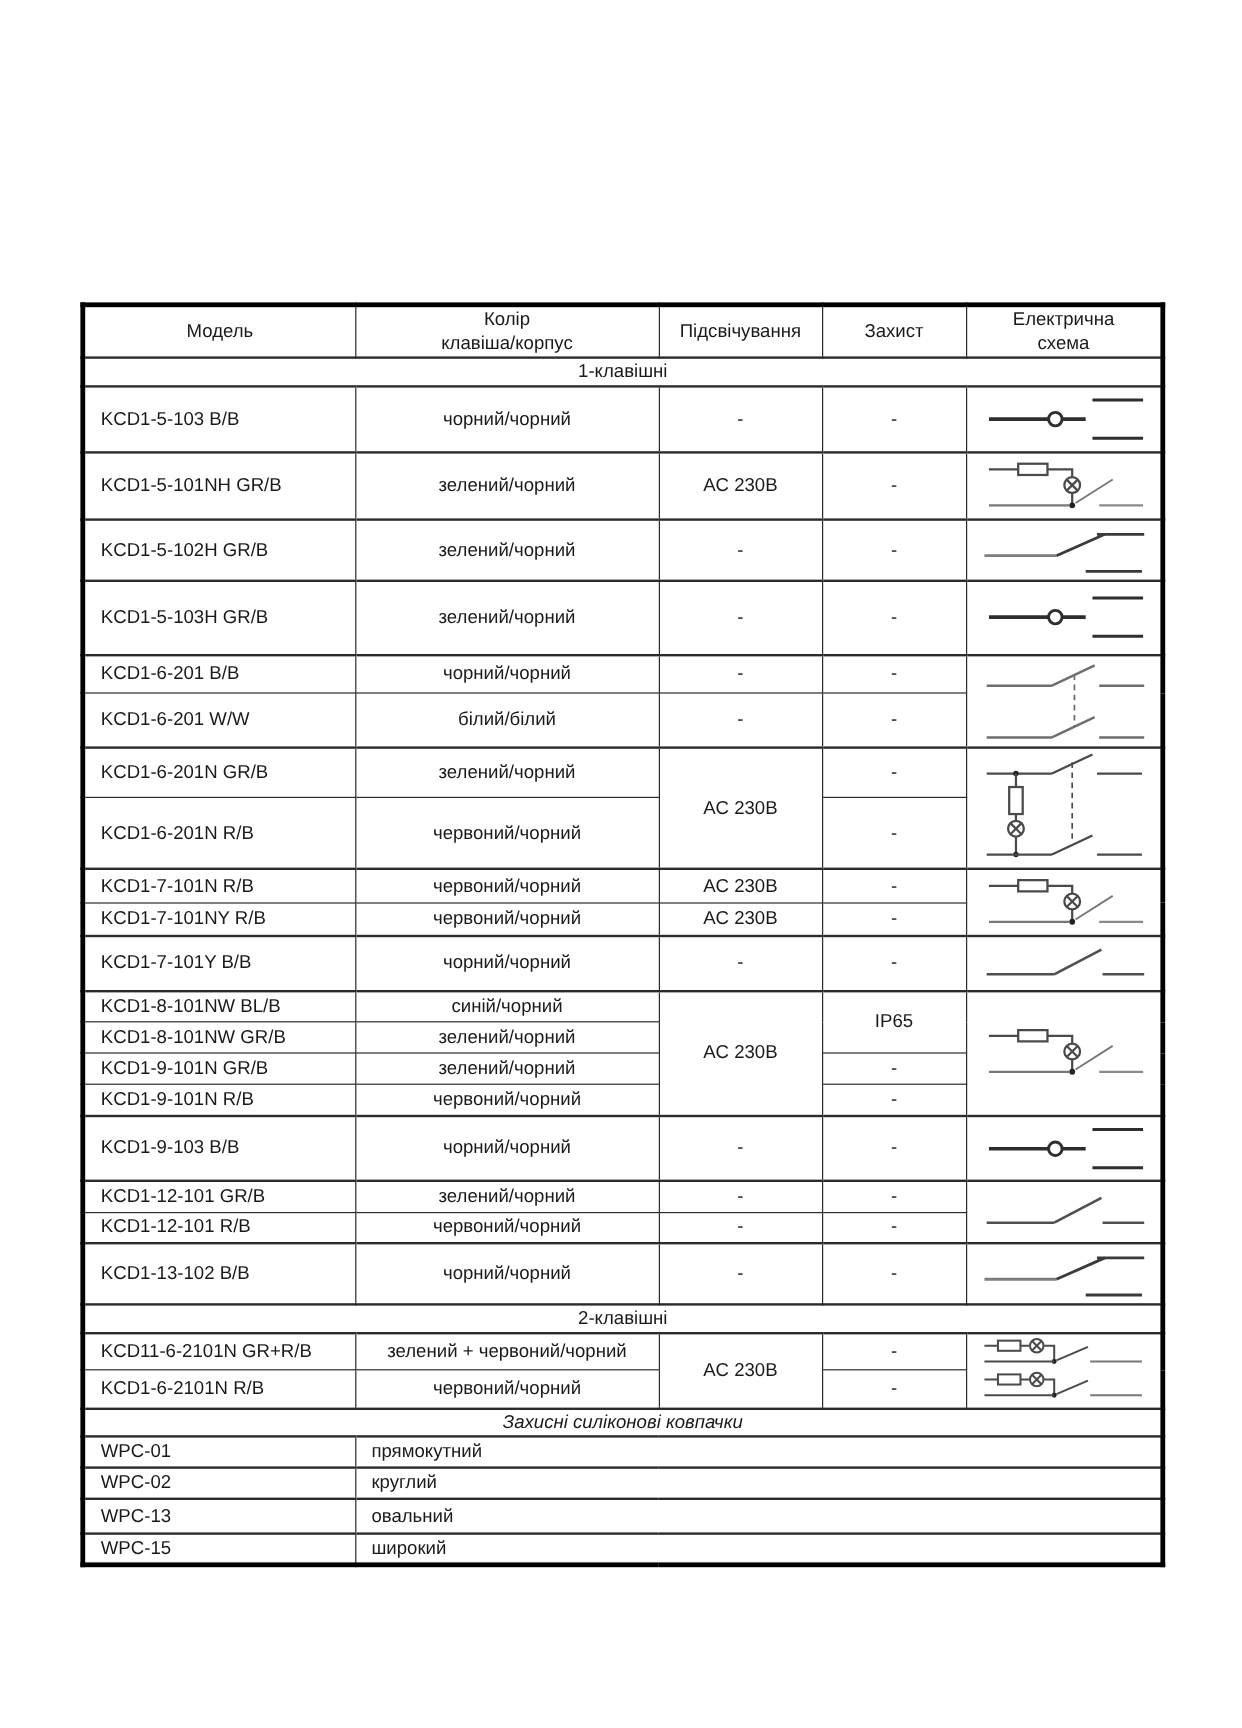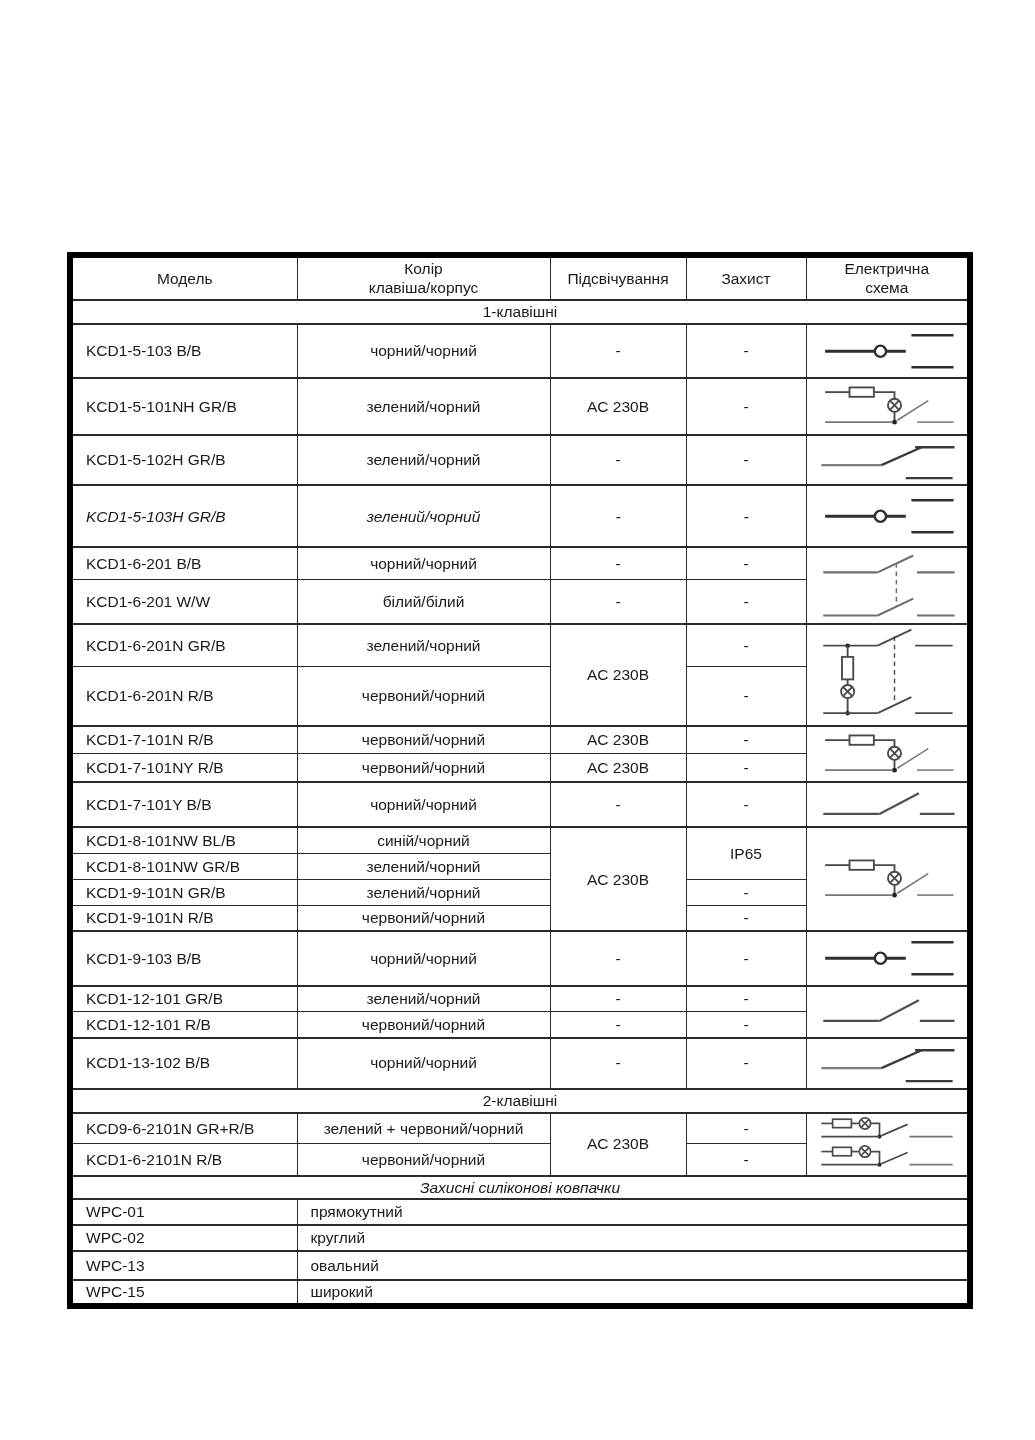--- a/index.html
+++ b/index.html
@@ -3,21 +3,21 @@
 <meta charset="utf-8">
 <style>
   html,body{margin:0;padding:0;}
   body{
     width:1035px;height:1440px;background:#ffffff;position:relative;
     font-family:"Liberation Sans", sans-serif;color:#1a1a1a;
   }
   .tbl-wrap{position:absolute;left:67px;top:252px;}
   table{
     border-collapse:collapse;table-layout:fixed;width:900px;
-    border:6px solid #000000;
+    border:4px solid #000000;
   }
   col.c1{width:227px;} col.c2{width:253px;} col.c3{width:136px;}
   col.c4{width:120px;} col.c5{width:164px;}
   th,td{
     border:1px solid #2b2b2b;
     font-size:15.5px;font-weight:400;line-height:1.25;
     text-align:center;vertical-align:middle;
     padding:1px 6px;overflow:hidden;
   }
   th{white-space:pre-line;}
@@ -102,21 +102,21 @@
             <svg viewBox="0 0 160 52" width="150">
               <g stroke="#3a3a3a" stroke-width="2.5" fill="none">
                 <line x1="10" y1="31" x2="74" y2="31" stroke="#7d7d7d"></line>
                 <line x1="74" y1="31" x2="117" y2="12"></line>
                 <line x1="110" y1="12" x2="152" y2="12"></line>
                 <line x1="100" y1="45" x2="150" y2="45"></line>
               </g>
             </svg>
           </td>
         </tr>
-        <tr class="thick" style="height: 62px; font-style: italic;">
+        <tr class="thick" style="height: 62px;">
           <td class="left">KCD1-5-103H GR/B</td>
           <td>зелений/чорний</td>
           <td>-</td>
           <td>-</td>
           <td class="schem">
             <svg viewBox="0 0 160 56" width="150">
               <g stroke="#2e2e2e" stroke-width="3.2" fill="none">
                 <line x1="14" y1="28" x2="100" y2="28"></line>
                 <circle cx="73" cy="28" r="6" fill="#fff" stroke-width="2.6"></circle>
                 <line x1="106" y1="11" x2="151" y2="11" stroke-width="2.6"></line>
@@ -314,21 +314,21 @@
                 <line x1="110" y1="12" x2="152" y2="12"></line>
                 <line x1="100" y1="45" x2="150" y2="45"></line>
               </g>
             </svg>
           </td>
         </tr>
         <tr class="thick" style="height: 24px;">
           <td colspan="5" class="section">2-клавішні</td>
         </tr>
         <tr class="thick" style="height: 31px;">
-          <td class="left">KCD9-6-2101N GR+R/B</td>
+          <td class="left">KCD11-6-2101N GR+R/B</td>
           <td>зелений + червоний/чорний</td>
           <td rowspan="2">AC 230B</td>
           <td>-</td>
           <td rowspan="2" class="schem">
             <svg viewBox="0 0 160 62" width="150">
               <g stroke="#4a4a4a" stroke-width="1.8" fill="none">
                 <line x1="10" y1="9" x2="22" y2="9"></line>
                 <rect x="22" y="4.5" width="20" height="9" fill="#fff"></rect>
                 <line x1="42" y1="9" x2="50" y2="9"></line>
                 <circle cx="56.5" cy="9" r="6" fill="#fff"></circle>

